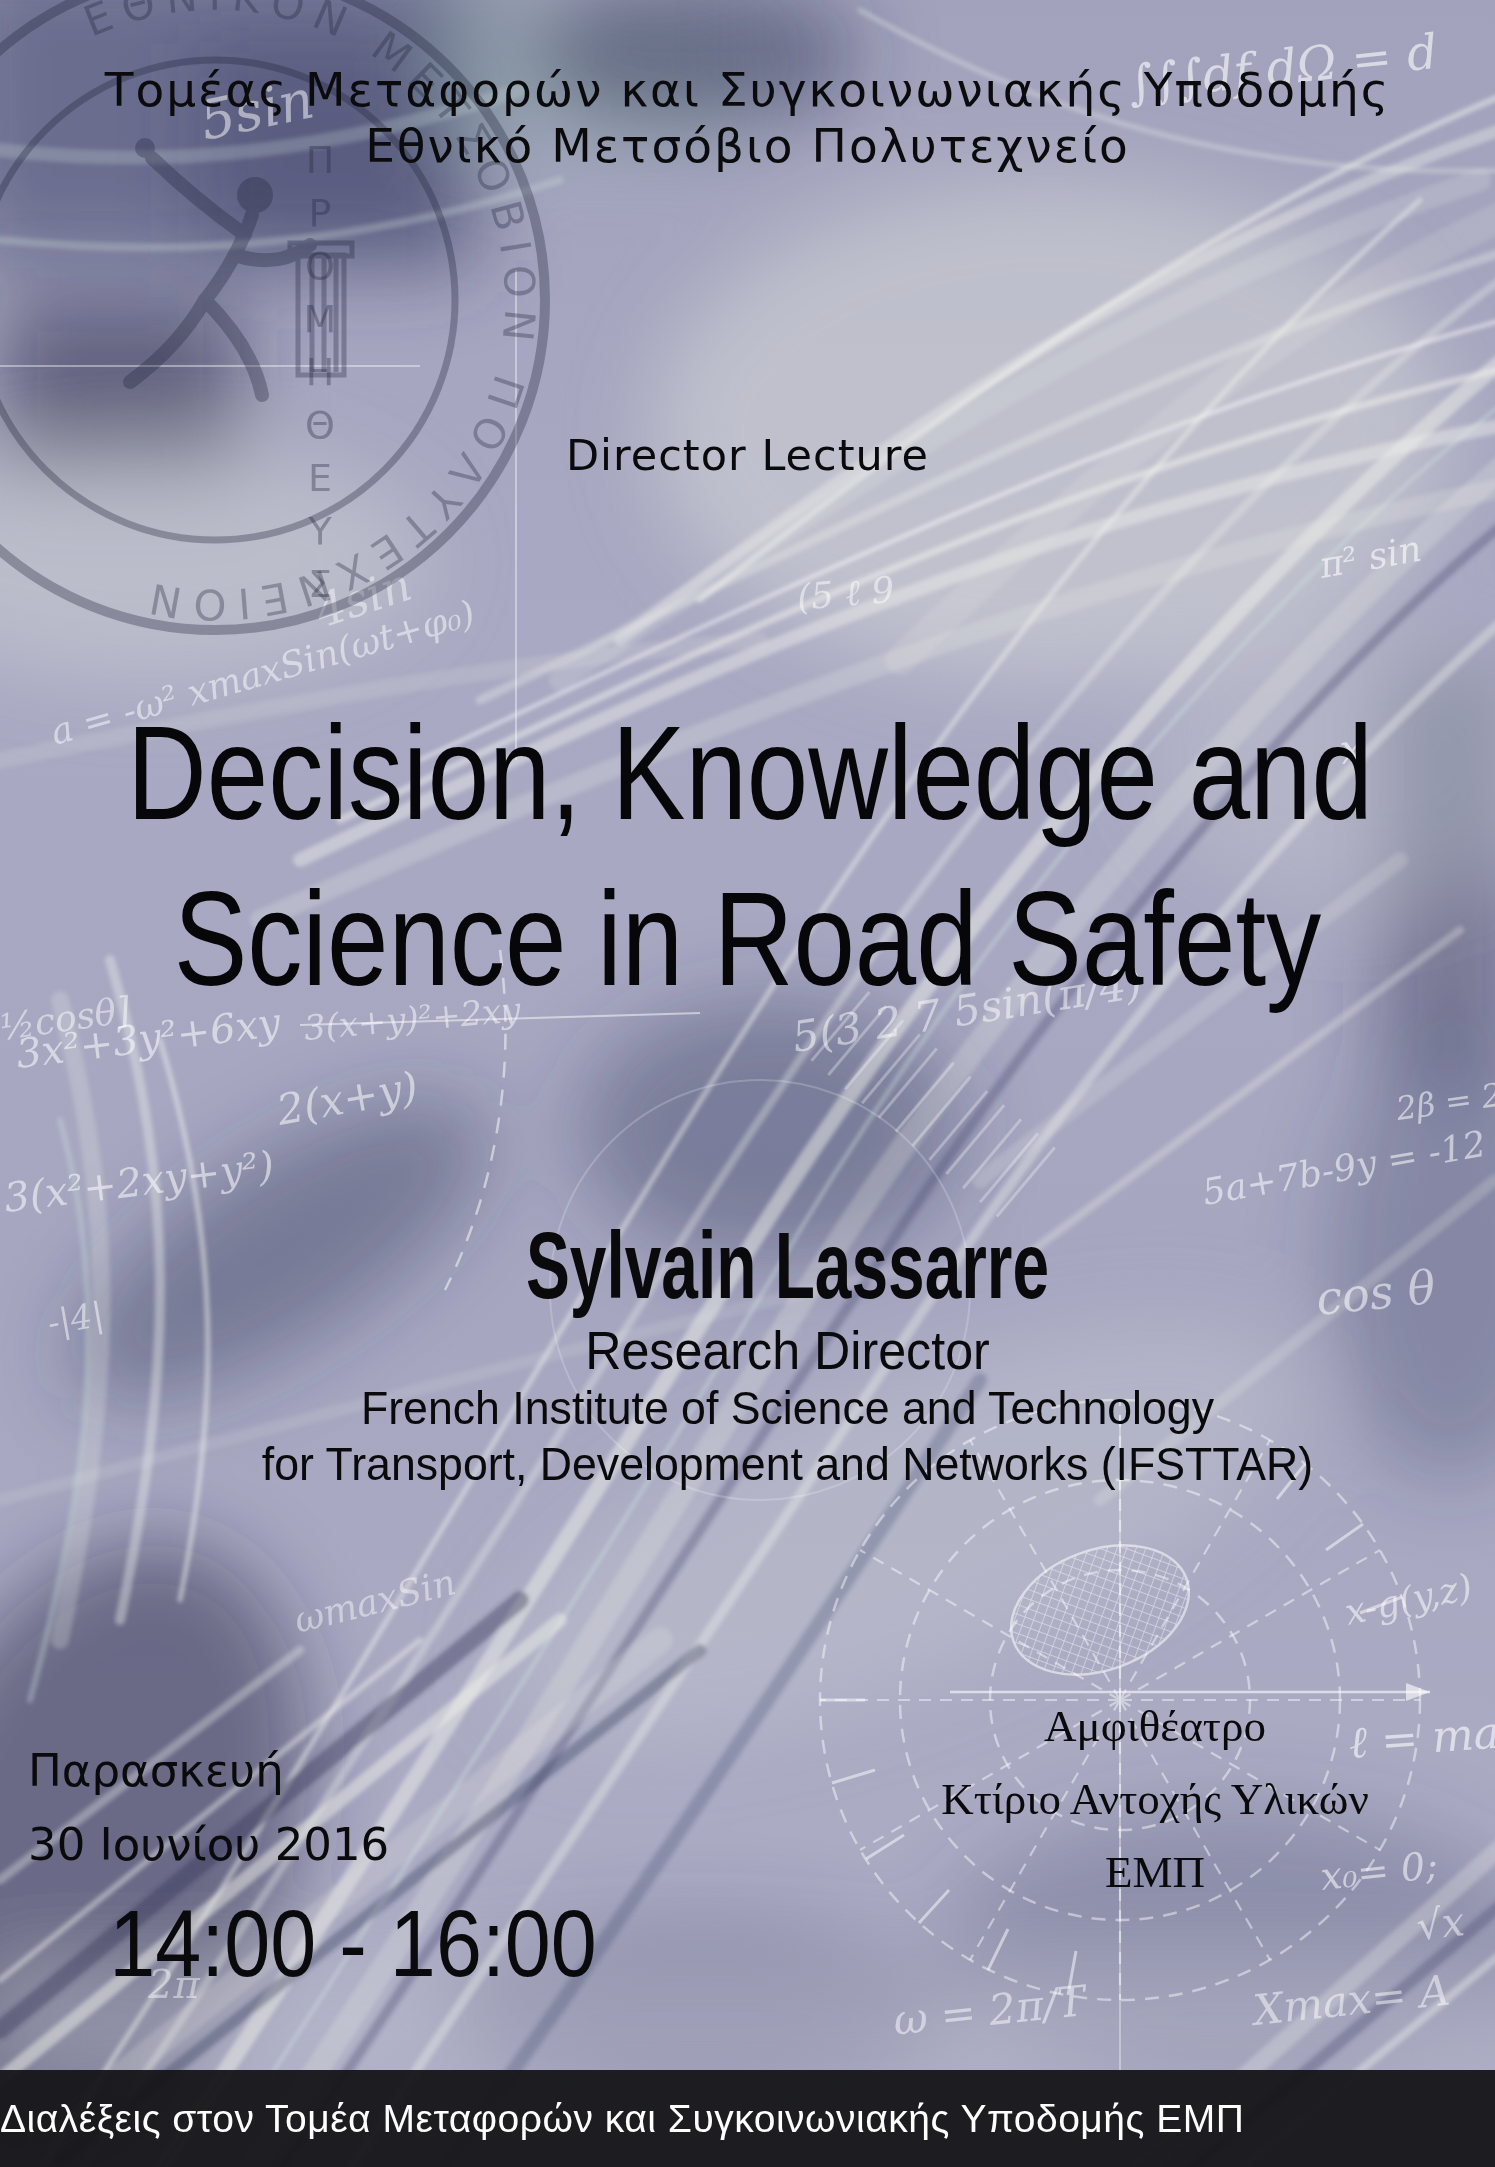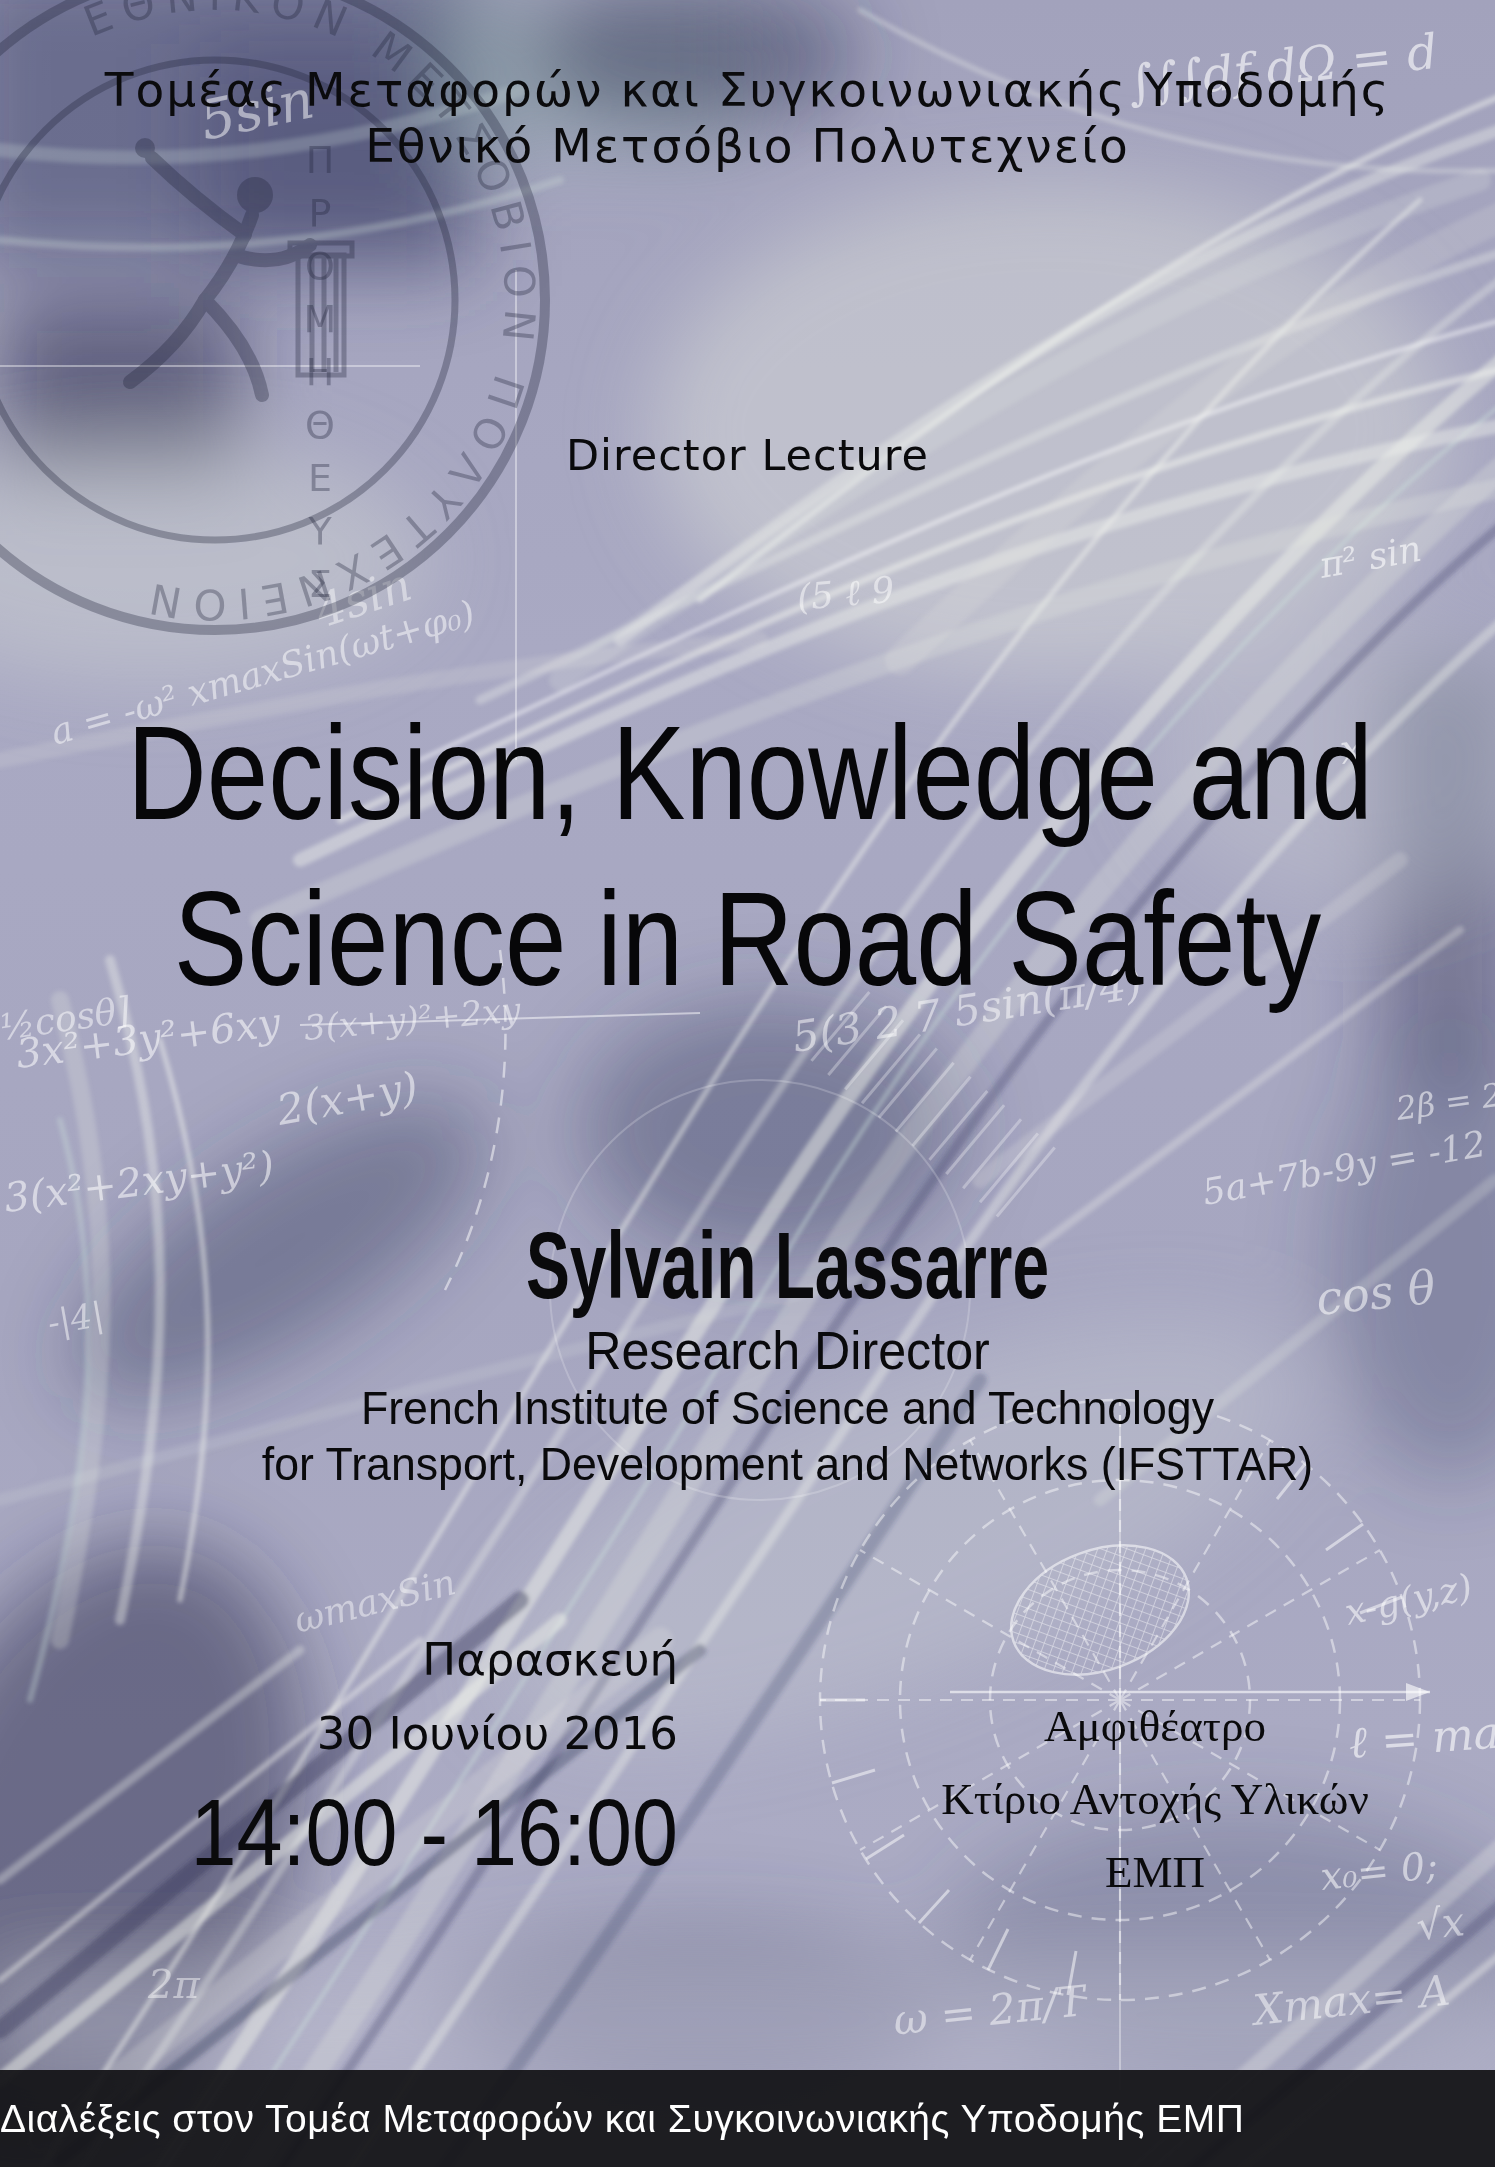--- a/index.html
+++ b/index.html
@@ -23,22 +23,22 @@
   .center{position:absolute;left:0;width:100%;text-align:center;}
   .hdr{top:62px;font-family:"DejaVu Sans",sans-serif;font-size:47px;line-height:56px;letter-spacing:2px;color:#0b0b0d;}
   .kicker{top:430px;font-family:"DejaVu Sans",sans-serif;font-size:43px;letter-spacing:1px;color:#0a0a0c;}
   .title{top:690px;font-size:133px;line-height:166px;font-weight:400;color:#070709;}
   .title .tline{display:block;transform:scaleX(.83);transform-origin:50% 50%;white-space:nowrap;}
   .speaker{top:1216px;margin-left:40px;}
   .sp-name{display:block;font-size:94px;font-weight:700;line-height:100px;transform:scaleX(.70);transform-origin:50% 50%;white-space:nowrap;}
   .sp-role{display:block;font-size:54px;line-height:60px;margin-top:4px;transform:scaleX(.93);transform-origin:50% 50%;}
   .sp-affil{display:block;font-size:47px;line-height:56px;transform:scaleX(.95);transform-origin:50% 50%;}
   .event-col{
-    position:absolute;top:1623px;left:0;width:678px;text-align:right;
-    font-family:"DejaVu Sans",sans-serif;font-size:45px;line-height:74px;color:#0a0a0c;
+    position:absolute;top:1734px;left:0;width:678px;
+    font-family:"DejaVu Sans",sans-serif;font-size:45px;line-height:74px;color:#0a0a0c;padding-left:28px;
   }
   .event-time{
     font-family:"Liberation Sans",sans-serif;font-size:94px;line-height:104px;margin-top:10px;
     transform:scaleX(.88);transform-origin:100% 50%;white-space:nowrap;
   }
   .venue-col{
     position:absolute;top:1690px;left:855px;width:600px;text-align:center;
     font-family:Liberation Serif, serif;font-size:45px;line-height:73px;color:#0a0a0c;
   }
   .footer{

